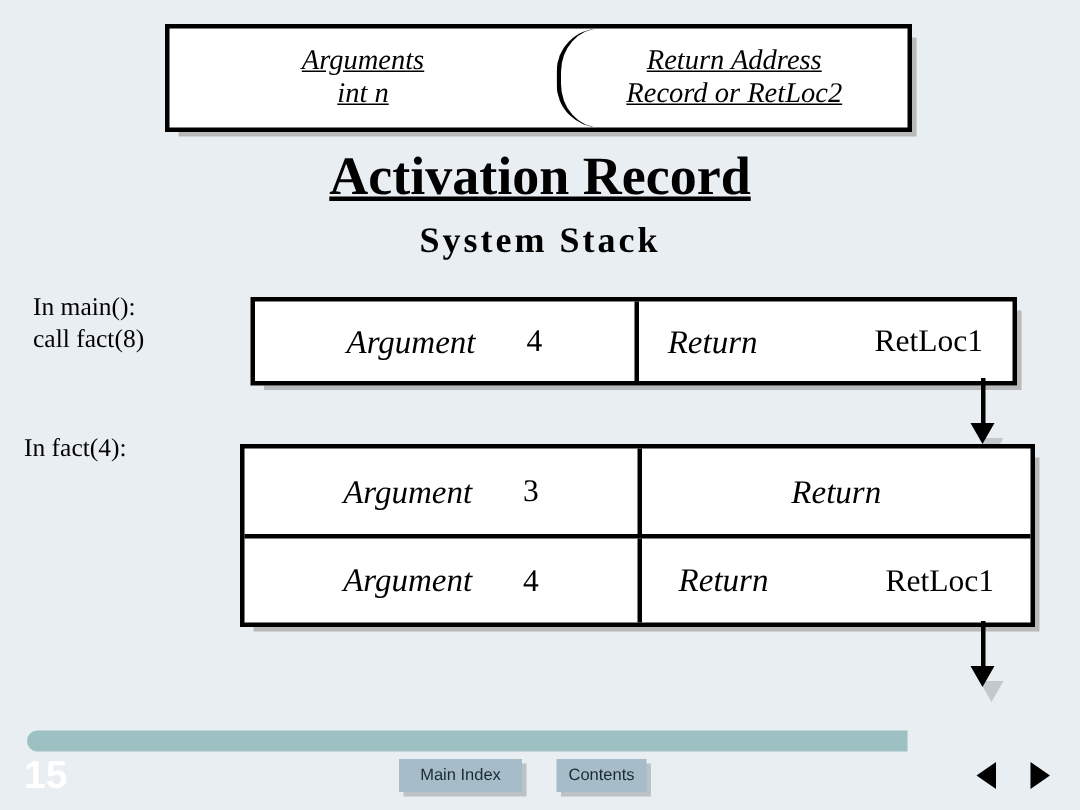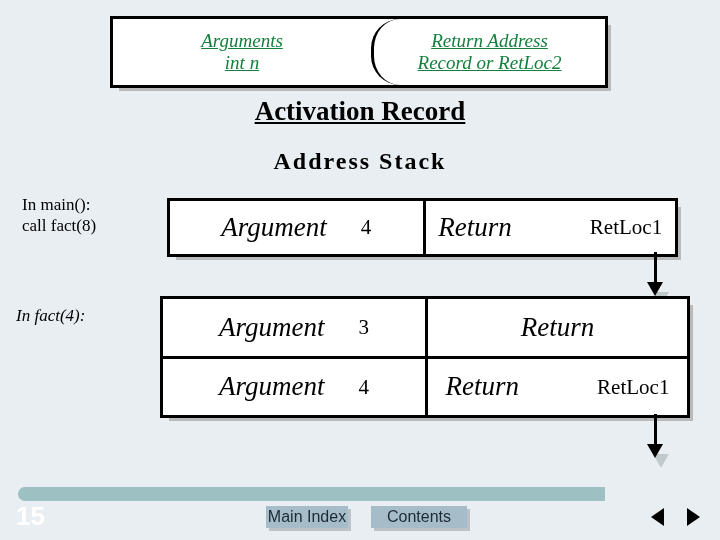--- a/index.html
+++ b/index.html
@@ -62,21 +62,21 @@
   #activation-record {
     left: 110px;
     top: 16px;
     width: 498px;
     height: 72px;
   }
   #activation-record .cell {
     flex-direction: column;
     font-style: italic;
     font-size: 19px;
-    color: #15803d;
+    color: #000000;
     text-align: center;
   }
   #activation-record .cell-args { width: 258px; }
   #activation-record .cell-ret  { flex: 1 1 auto; border-radius: 29px; }
   #activation-record .uline {
     text-decoration: underline;
     white-space: nowrap;
   }
 
   
@@ -84,21 +84,21 @@
     position: absolute;
     font-weight: bold;
     color: #000;
     white-space: nowrap;
   }
   #activation-record-title {
     left: 0;
     top: 96px;
     width: 720px;
     text-align: center;
-    font-size: 27px;
+    font-size: 36px;
     text-decoration: underline;
   }
   #system-stack-title {
     left: 0;
     top: 148px;
     width: 720px;
     text-align: center;
     font-size: 24px;
     letter-spacing: 2px;
   }
@@ -110,22 +110,21 @@
     color: #000;
     line-height: 1.25;
     white-space: nowrap;
   }
   #caption-main {
     left: 22px;
     top: 194px;
   }
   #caption-fact4 {
     left: 16px;
-    top: 305px;
-    font-style: italic;
+    top: 288px;
   }
   .caption .cap-line { display: block; }
 
   
   #stack-frame-1 {
     left: 167px;
     top: 198px;
     width: 511px;
     height: 59px;
   }
@@ -137,21 +136,21 @@
   }
   .stack-cell-arg {
     width: 50%;
   }
   .stack-cell-ret {
     flex: 1 1 auto;
     gap: 44px;
   }
   .slot-label {
     font-style: italic;
-    font-size: 27px;
+    font-size: 22px;
   }
   .slot-value {
     font-style: normal;
     font-size: 21px;
     margin-left: 34px;
   }
 
   
   .arrow {
     position: absolute;
@@ -215,37 +214,37 @@
     font-size: 26px;
     color: #ffffff;
     line-height: 1;
   }
   .navbtn {
     position: absolute;
     box-sizing: border-box;
     background: #a6bdc9;
     color: #1b2a33;
     font-family: "Liberation Sans", sans-serif;
-    font-size: 16px;
+    font-size: 11px;
     display: flex;
     align-items: center;
     justify-content: center;
     height: 22px;
     box-shadow: 3px 3px 0 rgba(150,160,168,0.55);
     cursor: pointer;
   }
   #btn-main-index {
     left: 266px;
     top: 506px;
     width: 82px;
   }
   #btn-contents {
     left: 371px;
     top: 506px;
-    width: 96px;
+    width: 60px;
   }
   .navarrow {
     position: absolute;
     top: 508px;
     width: 0;
     height: 0;
     cursor: pointer;
   }
   #nav-prev {
     left: 651px;
@@ -273,21 +272,21 @@
       </div>
       <div class="cell cell-ret">
         <span class="uline">Return Address</span>
         <span class="uline">Record or RetLoc2</span>
       </div>
     </div>
   </div>
 
   <div class="heading" id="activation-record-title">Activation Record</div>
 
-  <div class="heading" id="system-stack-title">Address Stack</div>
+  <div class="heading" id="system-stack-title">System Stack</div>
 
   <div class="caption" id="caption-main">
     <span class="cap-line">In main():</span>
     <span class="cap-line">call  fact(8)</span>
   </div>
 
   <div class="frame" id="stack-frame-1">
     <div class="row">
       <div class="cell stack-cell-arg">
         <span class="slot-label">Argument</span>

